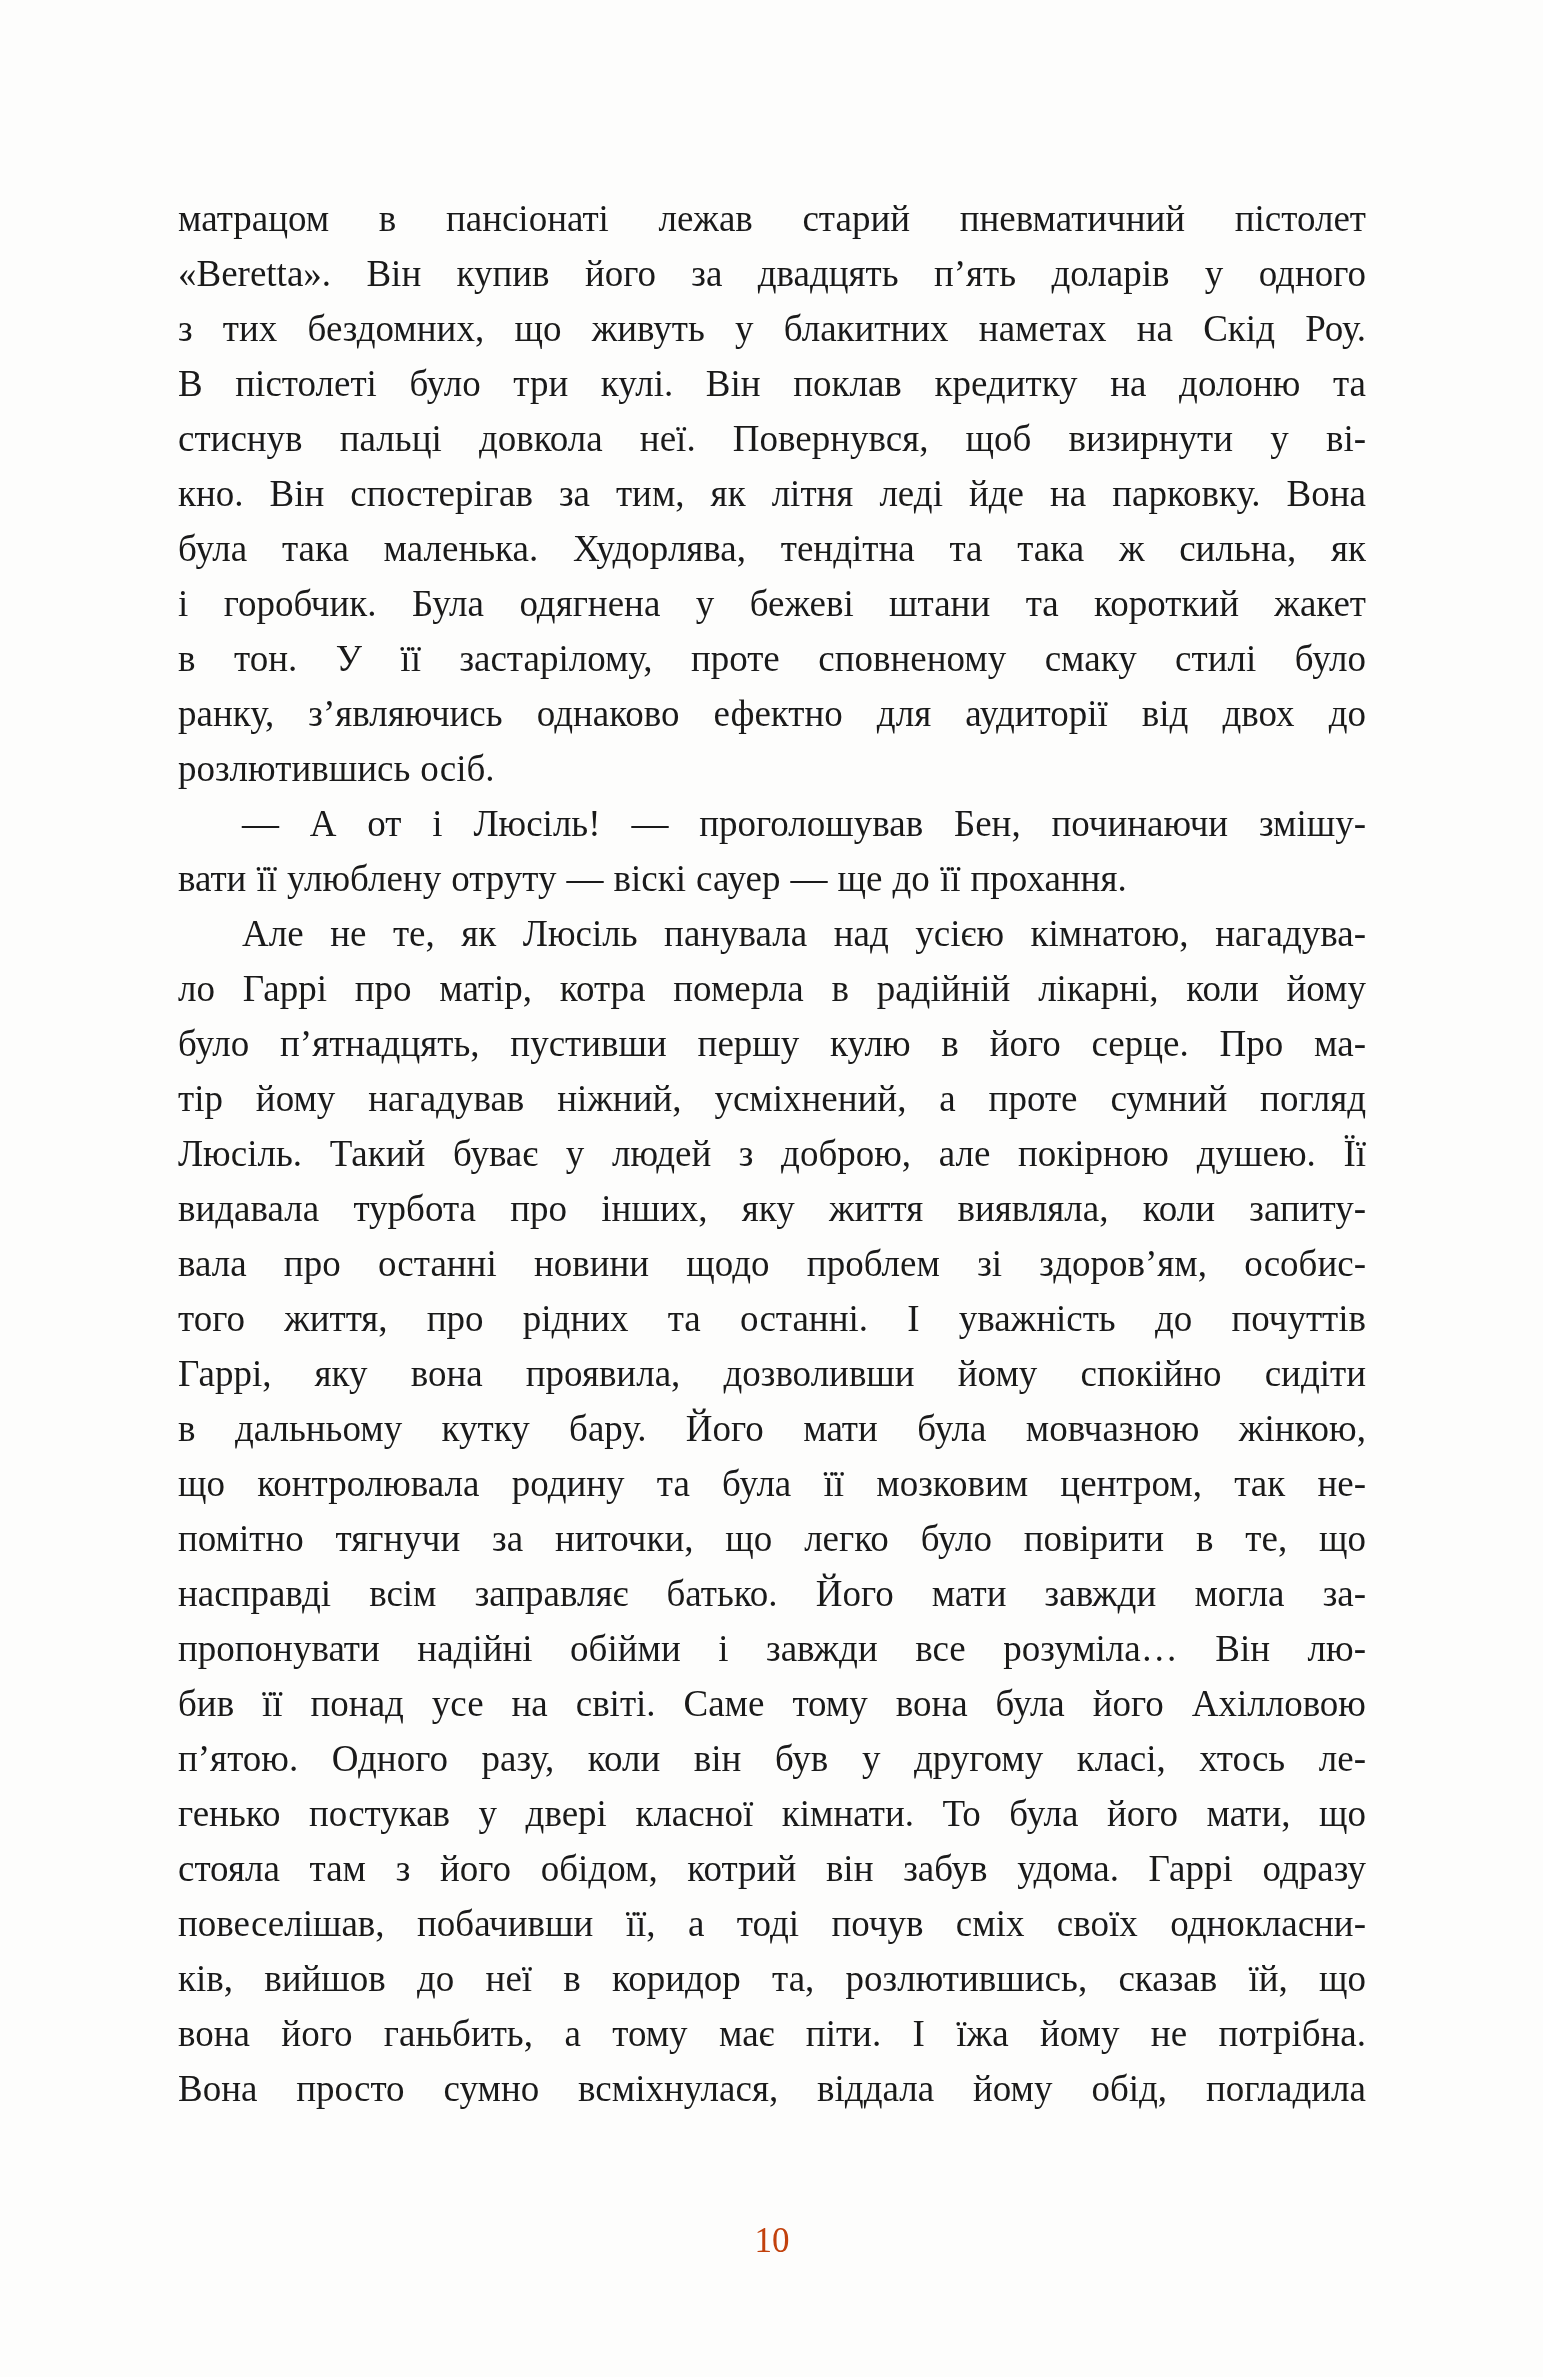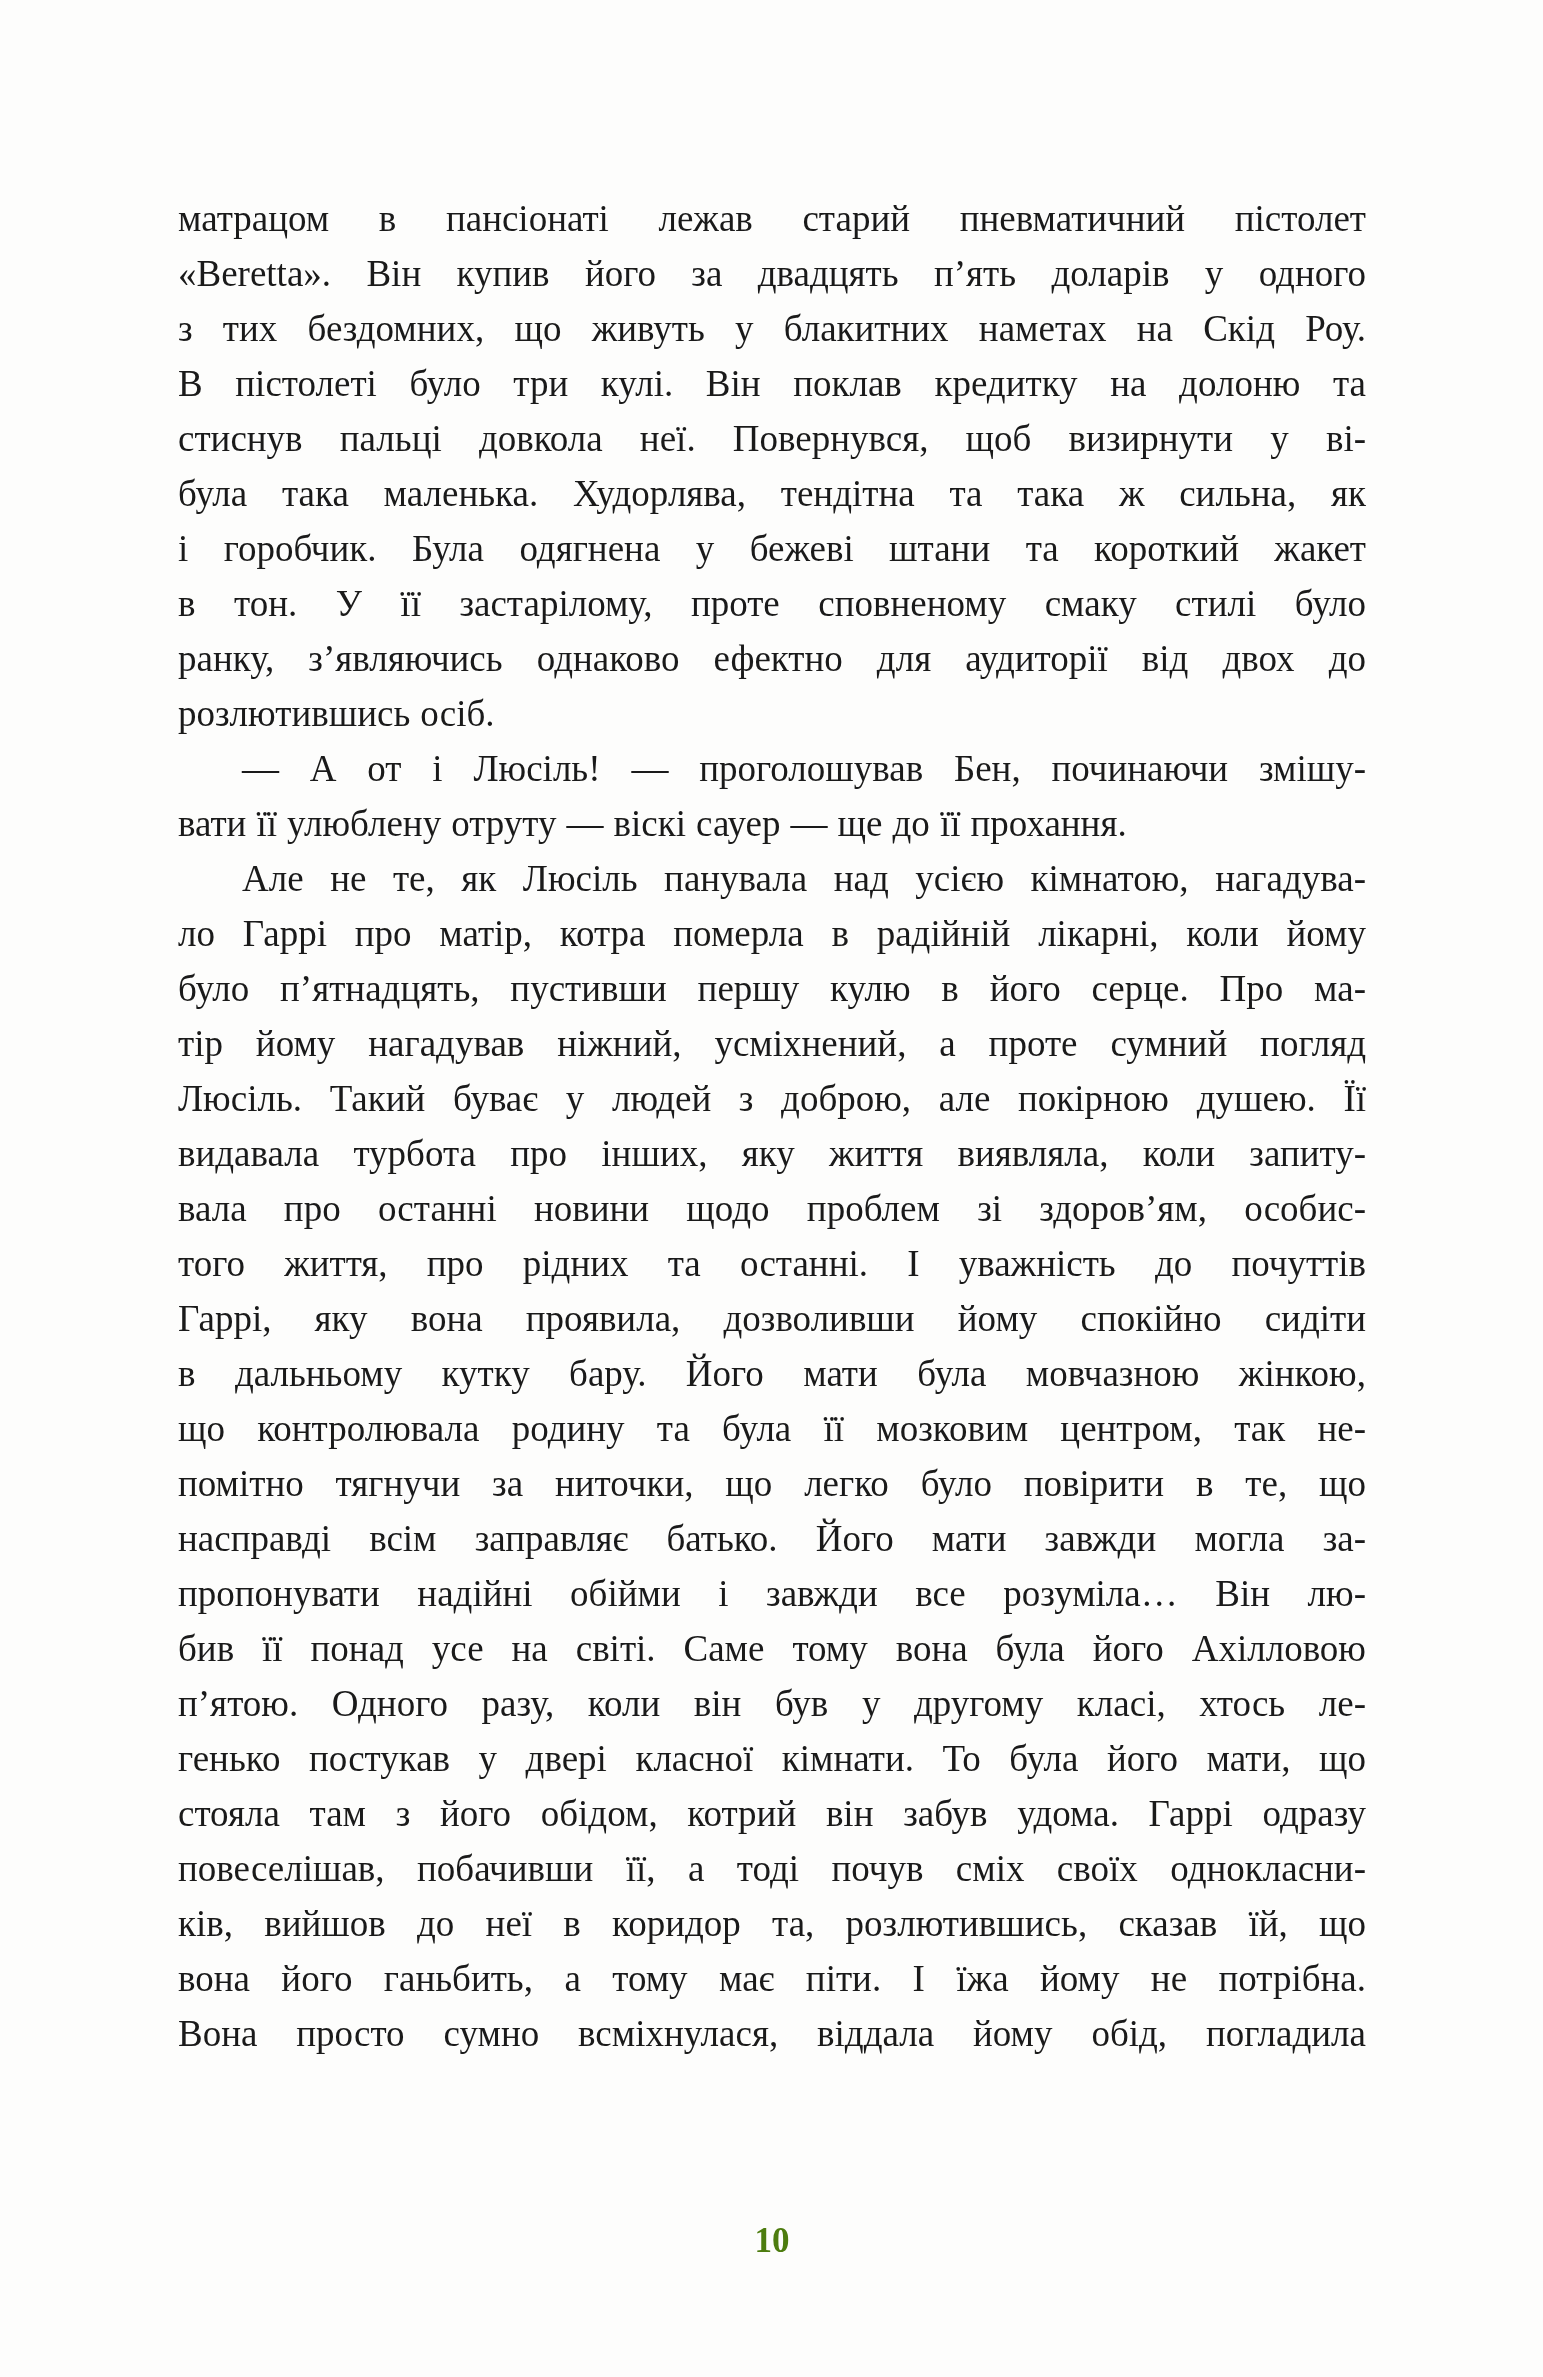--- a/index.html
+++ b/index.html
@@ -41,35 +41,36 @@
   .line.indent {
     text-indent: 64px;
   }
   .folio {
     position: absolute;
     top: 2221px;
     left: 0;
     width: 1544px;
     text-align: center;
     font-size: 35px;
-    font-weight: bold;
-    color: #4d7c0f;
+    font-weight: normal;
+    color: #c2410c;
   }
 </style>
 </head>
 <body>
 
 <div class="page">
   <div class="text-block" id="text-block">
       <div class="paragraph">
         <div class="line">матрацом в пансіонаті лежав старий пневматичний пістолет</div>
         <div class="line">«Beretta». Він купив його за двадцять п’ять доларів у одного</div>
         <div class="line">з тих бездомних, що живуть у блакитних наметах на Скід Роу.</div>
         <div class="line">В пістолеті було три кулі. Він поклав кредитку на долоню та</div>
         <div class="line">стиснув пальці довкола неї. Повернувся, щоб визирнути у ві-</div>
+        <div class="line">кно. Він спостерігав за тим, як літня леді йде на парковку. Вона</div>
         <div class="line">була така маленька. Худорлява, тендітна та така ж сильна, як</div>
         <div class="line">і горобчик. Була одягнена у бежеві штани та короткий жакет</div>
         <div class="line">в тон. У її застарілому, проте сповненому смаку стилі було</div>
         <div class="line">ранку, з’являючись однаково ефектно для аудиторії від двох до</div>
         <div class="line last">розлютившись осіб.</div>
       </div>
       <div class="paragraph">
         <div class="line indent">— А от і Люсіль! — проголошував Бен, починаючи змішу-</div>
         <div class="line last">вати її улюблену отруту — віскі сауер — ще до її прохання.</div>
       </div>

